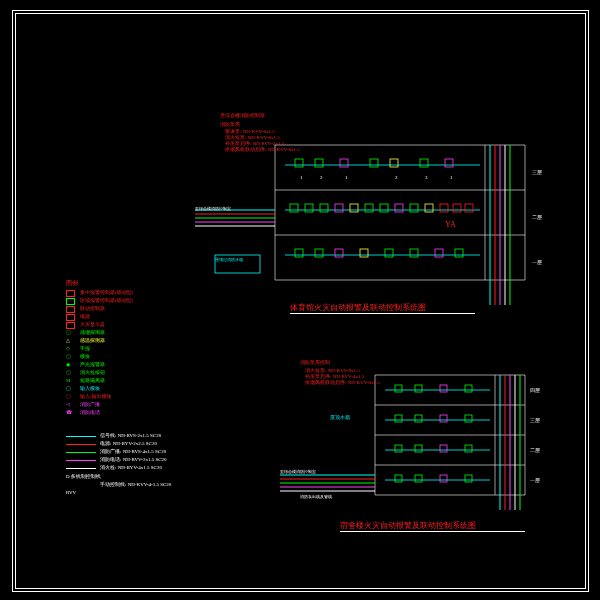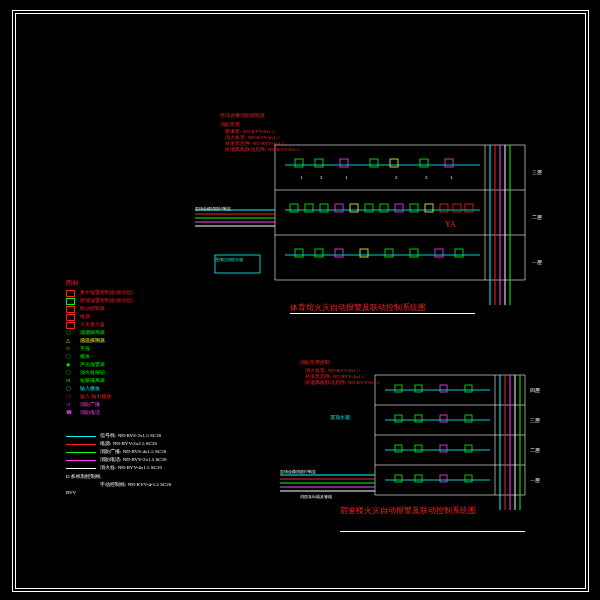--- a/index.html
+++ b/index.html
@@ -250,14 +250,14 @@
 
 <div class="txt cyan" style="left:330px;top:415px">屋顶水箱</div>
 <div class="txt white" style="left:280px;top:470px;font-size:4px">至综合楼消防控制室</div>
 <div class="txt white" style="left:300px;top:495px;font-size:4px">消防泵出线及管线</div>
 
 <div class="txt white" style="left:530px;top:388px">四层</div>
 <div class="txt white" style="left:530px;top:418px">三层</div>
 <div class="txt white" style="left:530px;top:448px">二层</div>
 <div class="txt white" style="left:530px;top:478px">一层</div>
 
-<div class="title" style="left:340px;top:505px">宿舍楼火灾自动报警及联动控制系统图</div>
+<div class="title" style="left:340px;top:520px">宿舍楼火灾自动报警及联动控制系统图</div>
 <div class="line hline" style="left:340px;top:531px;width:185px;background:#fff"></div>
 
 </body></html>

